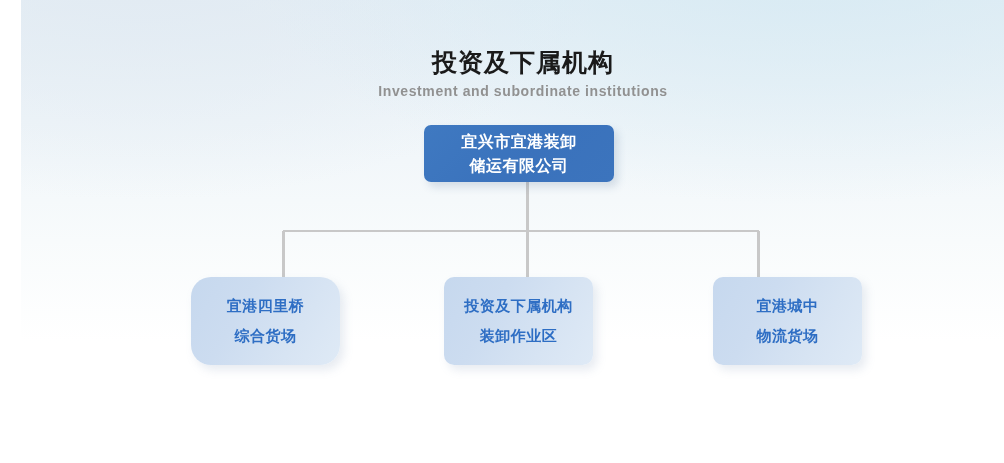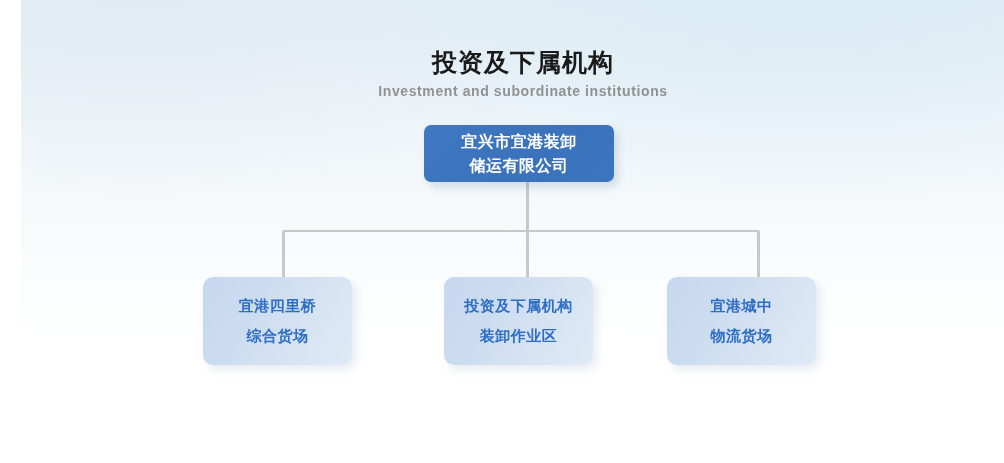--- a/index.html
+++ b/index.html
@@ -97,23 +97,23 @@
     box-shadow: 4px 5px 10px rgba(120,145,180,0.18);
   }
   .node-child .node-text {
     color: #2e6ec4;
     font-size: 15px;
     font-weight: bold;
     line-height: 30px;
     letter-spacing: 0.5px;
   }
 
-  .node-child-1 { left: 182px; }
+  .node-child-1 { left: 170px; border-radius: 20px; }
   .node-child-2 { left: 423px; }
-  .node-child-3 { left: 646px; text-align: right; }
+  .node-child-3 { left: 692px; text-align: right; }
 </style>
 </head>
 <body>
 
 <div id="stage">
 
   <div class="heading">
     <div class="heading-title">投资及下属机构</div>
     <div class="heading-sub">Investment and subordinate institutions</div>
   </div>

